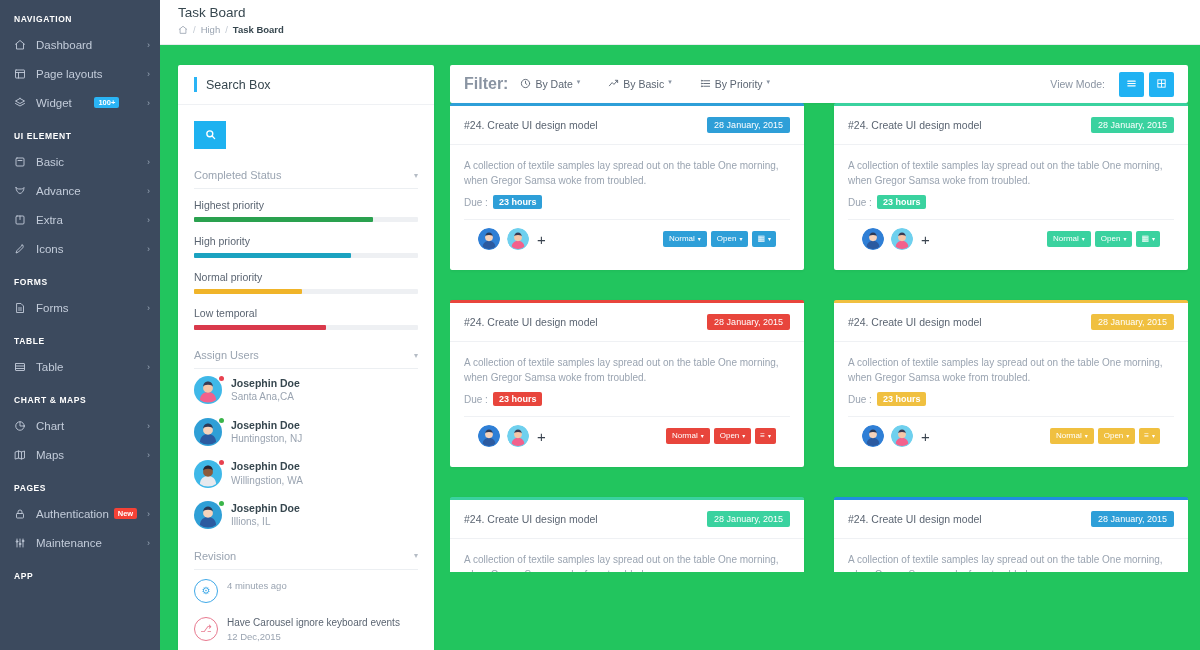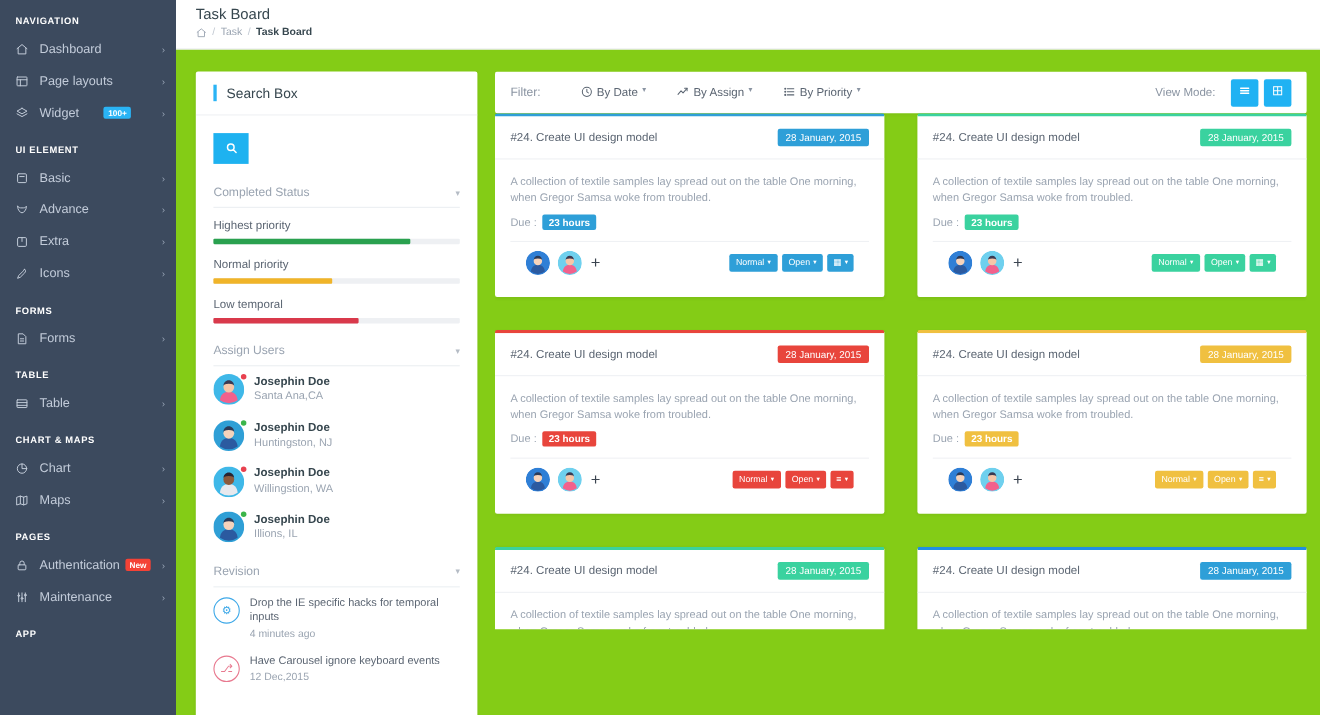--- a/index.html
+++ b/index.html
@@ -48,21 +48,21 @@
     justify-content:flex-start; color:#c3ccda;
   }
   .nav-label { margin-left: 6px; white-space: nowrap; }
   .nav-arrow { margin-left: auto; font-size: 9px; color: #99a6b7; }
   .nav-badge {
     font-size: 7.5px; font-weight: 700; color: #fff; border-radius: 2px;
     padding: 2px 4px; margin-left: auto; margin-right: 5px; line-height: 1;
   }
 
   
-  .main { flex: 1 1 auto; height: 650px; background: #84cc16; overflow: hidden; }
+  .main { flex: 1 1 auto; height: 650px; background: #22c55e; overflow: hidden; }
   .topbar {
     height: 45px; background: #fff; padding: 5px 0 0 18px;
     border-bottom: 1px solid #e9ecef;
   }
   .page-title { font-size: 13.5px; color: #37474f; font-weight: 400; }
   .breadcrumb { display: flex; align-items: center; font-size: 9.5px; margin-top: 4px; color: #9aa4b1; }
   .breadcrumb .sep { margin: 0 5px; color: #c2c9d2; }
   .crumb { color: #9aa4b1; }
   .crumb.active { color: #37474f; font-weight: 700; }
   .home-ico { color: #9aa4b1; display:inline-flex; }
@@ -132,21 +132,21 @@
   .rev-txt { margin-left: 9px; }
   .rev-title { font-size: 10px; color: #5b6572; line-height: 1.35; max-width: 182px; }
   .rev-time { font-size: 9.5px; color: #9aa4b1; margin-top: 2px; }
 
   
   .board { flex: 1 1 auto; margin: 20px 12px 0 16px; overflow: hidden; }
   .filterbar {
     background: #fff; height: 38px; display: flex; align-items: center;
     padding: 0 14px; border-radius: 2px; box-shadow: 0 1px 3px rgba(0,0,0,.05);
   }
-  .flabel { font-size: 11px; color: #8a94a2; margin-right: 36px; }
+  .flabel { font-size: 16px; color: #8a94a2; margin-right: 12px; font-weight: bold; }
   .fitem {
     display: flex; font-size: 10.5px; color: #5b6572;
     margin-right: 28px; cursor: pointer;
   }
   .fitem .fico { margin-right: 4px; display: inline-flex; color: #5b6572; }
   .fcaret { margin-left: 4px; font-size: 7px; color: #8a94a2; }
   .vmlabel { font-size: 10.5px; color: #8a94a2; margin-left: auto; margin-right: 9px; }
   .vmbtn {
     width: 25px; height: 25px; background: #20b2f3; border-radius: 2px;
     display: flex; align-items: center; justify-content: center; color: #fff;
@@ -348,21 +348,21 @@
     <div class="topbar">
       <div class="page-title">Task Board</div>
       <div class="breadcrumb">
         <span class="home-ico">
           <svg width="10" height="10" viewBox="0 0 24 24" fill="none" stroke="#9aa4b1" stroke-width="2" stroke-linecap="round" stroke-linejoin="round">
               <path d="M3 10.5 12 3l9 7.5"></path>
               <path d="M5 10v10h14V10"></path>
             </svg>
         </span>
         <span class="sep">/</span>
-        <span class="crumb">Task</span>
+        <span class="crumb">High</span>
         <span class="sep">/</span>
         <span class="crumb active">Task Board</span>
       </div>
     </div>
 
     <div class="content">
 
       <section class="searchpanel">
         <div class="sp-head">
           <span class="bar"></span>
@@ -387,20 +387,26 @@
           </div>
 
           <div class="prio" id="priority-list">
               <div>
                 <div class="prio-label">Highest priority</div>
       <div class="prio-track">
         <div class="prio-fill" style="width:80%;background:#2aa14f"></div>
       </div>
               </div>
               <div>
+                <div class="prio-label">High priority</div>
+      <div class="prio-track">
+        <div class="prio-fill" style="width:70%;background:#1ba2c0"></div>
+      </div>
+              </div>
+              <div>
                 <div class="prio-label">Normal priority</div>
       <div class="prio-track">
         <div class="prio-fill" style="width:48%;background:#f0b429"></div>
       </div>
               </div>
               <div>
                 <div class="prio-label">Low temporal</div>
       <div class="prio-track">
         <div class="prio-fill" style="width:59%;background:#d9394b"></div>
       </div>
@@ -477,21 +483,20 @@
 
           <div class="collapse-row rev-head">
             <span>Revision</span>
             <span class="caret">▾</span>
           </div>
 
           <div id="revision-list">
               <div class="rev-row">
                 <span class="rev-ico" style="border-color:#3fa9e8;color:#3fa9e8">⚙</span>
       <span class="rev-txt">
-        <span class="rev-title" style="display:block">Drop the IE specific hacks for temporal inputs</span>
         <span class="rev-time" style="display:block">4 minutes ago</span>
       </span>
               </div>
               <div class="rev-row">
                 <span class="rev-ico" style="border-color:#e8798f;color:#e8798f">⎇</span>
       <span class="rev-txt">
         <span class="rev-title" style="display:block">Have Carousel ignore keyboard events</span>
         <span class="rev-time" style="display:block">12 Dec,2015</span>
       </span>
               </div>
@@ -513,21 +518,21 @@
       <span>By Date</span>
       <span class="fcaret">▾</span>
               </div>
               <div class="fitem">
                 <span class="fico">
                   <svg width="11" height="11" viewBox="0 0 24 24" fill="none" stroke="#5b6572" stroke-width="2" stroke-linecap="round" stroke-linejoin="round">
                     <polyline points="3 17 9 10 13 14 21 5"></polyline>
                     <polyline points="16 5 21 5 21 10"></polyline>
                   </svg>
                 </span>
-      <span>By Assign</span>
+      <span>By Basic</span>
       <span class="fcaret">▾</span>
               </div>
               <div class="fitem">
                 <span class="fico">
                   <svg width="11" height="11" viewBox="0 0 24 24" fill="none" stroke="#5b6572" stroke-width="2" stroke-linecap="round">
                     <line x1="8" y1="6" x2="21" y2="6"></line>
                     <line x1="8" y1="12" x2="21" y2="12"></line>
                     <line x1="8" y1="18" x2="21" y2="18"></line>
                     <circle cx="4" cy="6" r="1"></circle>
                     <circle cx="4" cy="12" r="1"></circle>

